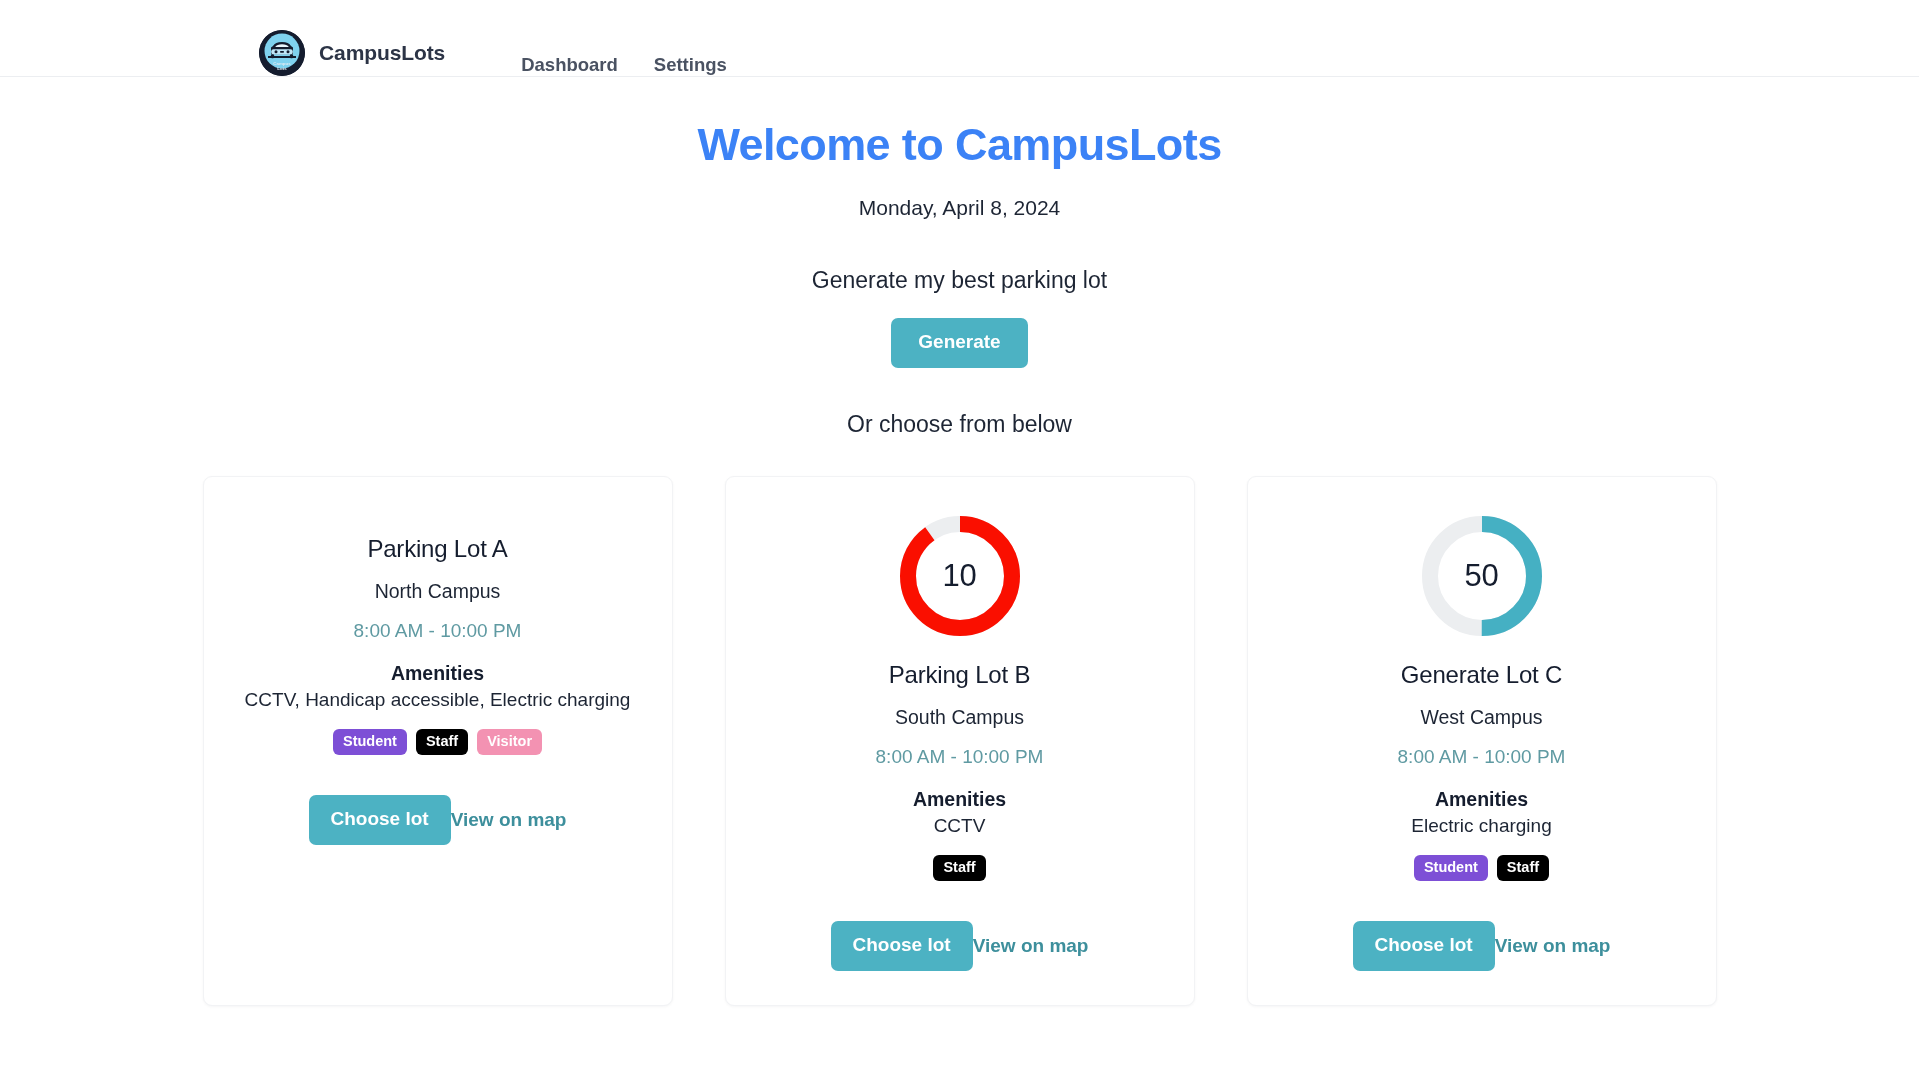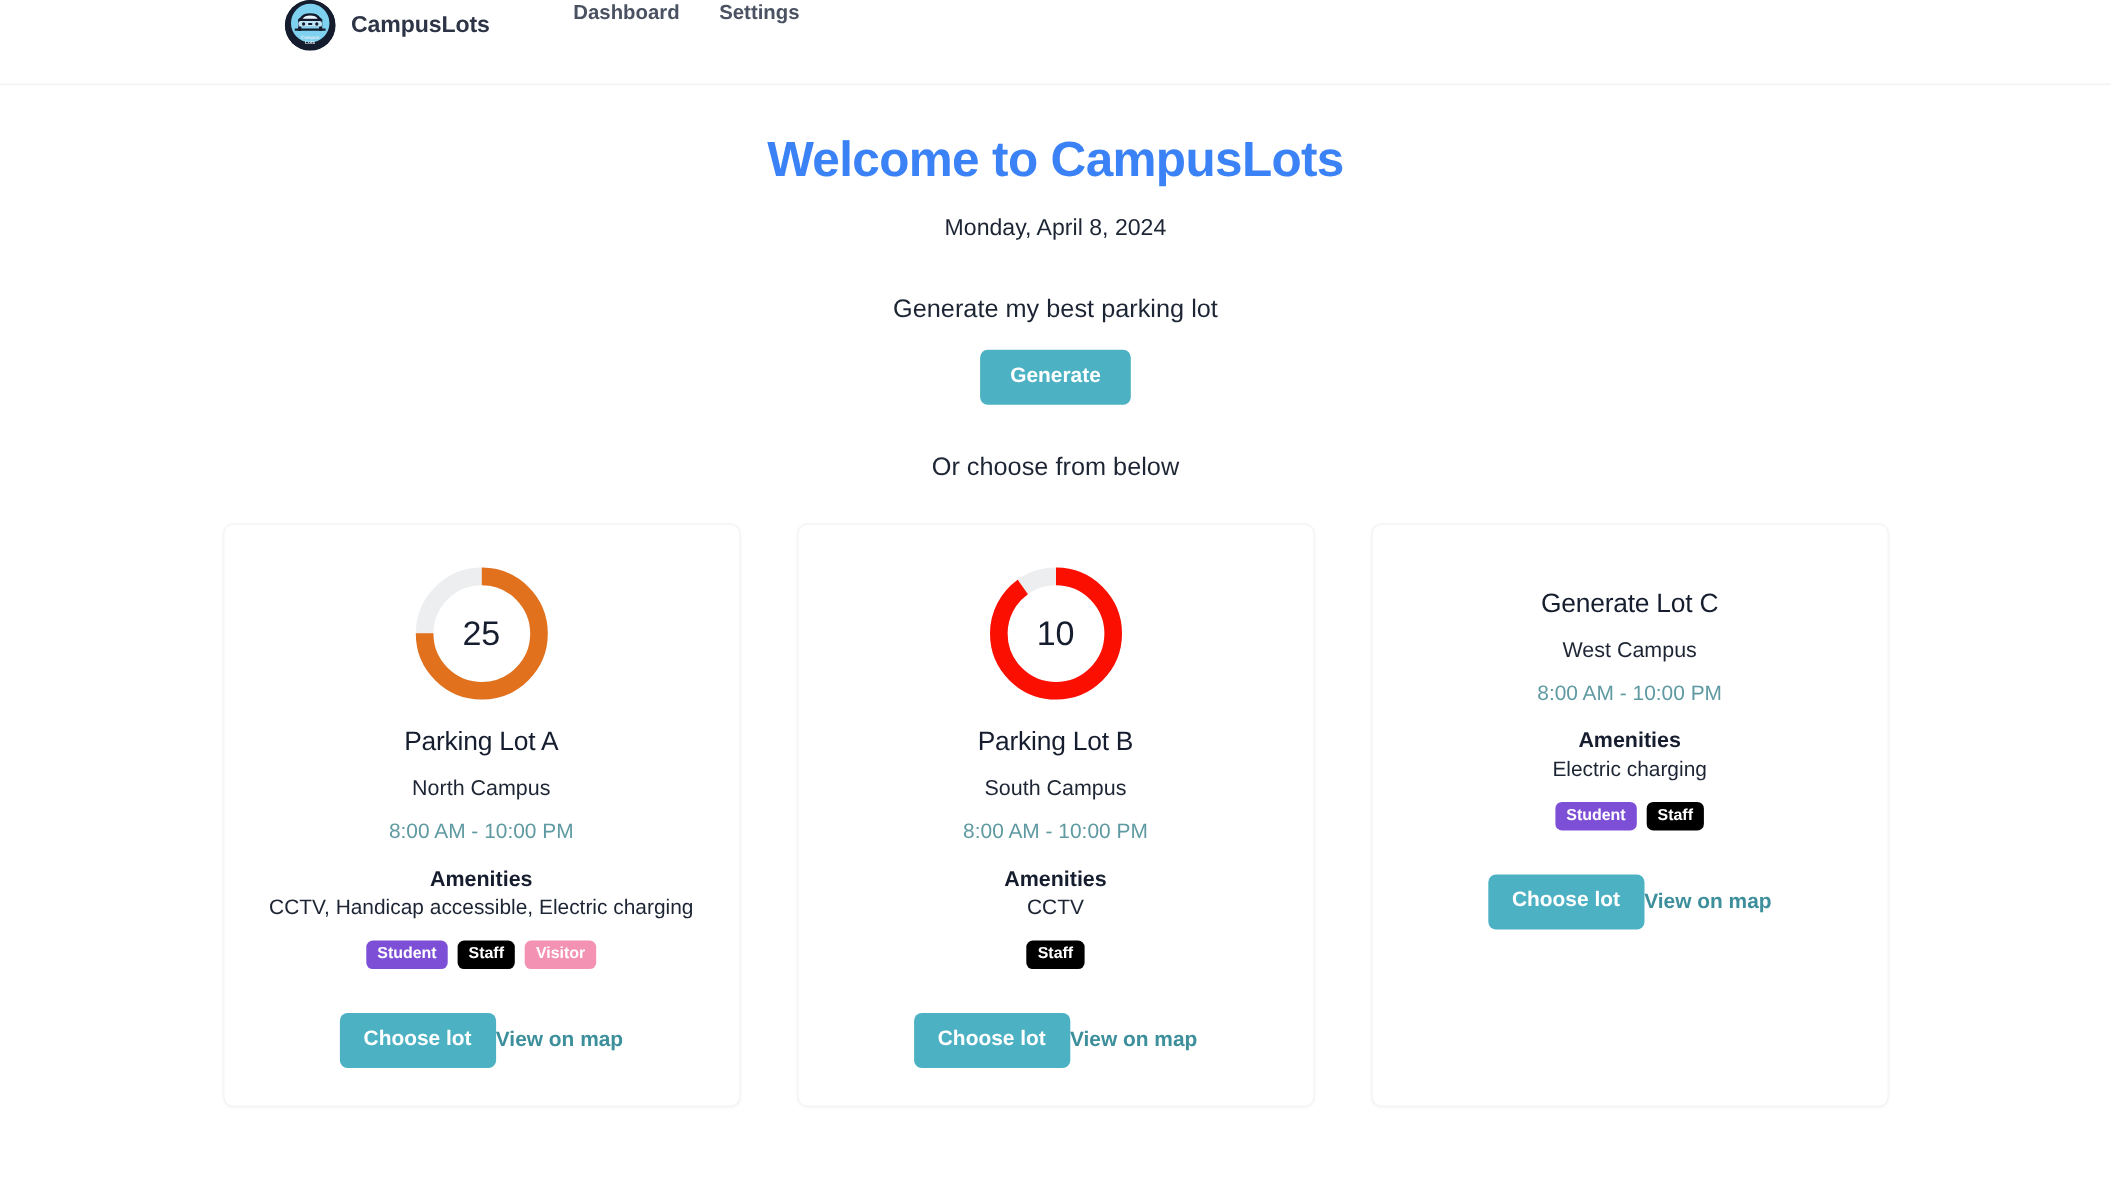--- a/index.html
+++ b/index.html
@@ -13,21 +13,21 @@
     -webkit-font-smoothing: antialiased;
   }
 
   
   .navbar {
     height: 77px;
     width: 100%;
     background: #ffffff;
     border-bottom: 1px solid #eceef1;
     display: flex;
-    align-items: flex-start;
+    align-items: flex-end;
     padding-left: 259px;
     position: relative;
   }
   .brand {
     display: flex;
     align-items: center;
     gap: 14px;
     text-decoration: none;
   }
   .logo-badge {
@@ -256,27 +256,20 @@
     <h1 class="page-title">Welcome to CampusLots</h1>
     <div class="page-date">Monday, April 8, 2024</div>
     <div class="generate-prompt">Generate my best parking lot</div>
     <button class="generate-btn">Generate</button>
     <div class="choose-prompt">Or choose from below</div>
   </div>
 
   <div class="cards">
 
     <div class="card">
-      <div class="gauge">
-        <svg width="126" height="126" viewBox="0 0 126 126">
-          <circle cx="63" cy="63" r="52" fill="none" stroke="#eceef0" stroke-width="16"></circle>
-          <circle class="gauge-arc" cx="63" cy="63" r="52" fill="none" stroke="#e2711d" stroke-width="16" stroke-dasharray="245.04422698000388 81.68140899333463"></circle>
-        </svg>
-        <span class="gauge-value">25</span>
-      </div>
       <div class="lot-name">Parking Lot A</div>
       <div class="lot-campus">North Campus</div>
       <div class="lot-hours">8:00 AM - 10:00 PM</div>
       <div class="amenities-title">Amenities</div>
       <div class="amenities-list">CCTV, Handicap accessible, Electric charging</div>
       <div class="badges">
         <span class="badge student">Student</span>
         <span class="badge staff">Staff</span>
         <span class="badge visitor">Visitor</span>
       </div>
@@ -302,20 +295,27 @@
       <div class="badges">
         <span class="badge staff">Staff</span>
       </div>
       <div class="card-actions">
         <button class="choose-btn">Choose lot</button>
         <a class="map-link" href="#">View on map</a>
       </div>
     </div>
 
     <div class="card">
+      <div class="gauge">
+        <svg width="126" height="126" viewBox="0 0 126 126">
+          <circle cx="63" cy="63" r="52" fill="none" stroke="#eceef0" stroke-width="16"></circle>
+          <circle class="gauge-arc" cx="63" cy="63" r="52" fill="none" stroke="#45b0c3" stroke-width="16" stroke-dasharray="163.36281798666926 163.36281798666926"></circle>
+        </svg>
+        <span class="gauge-value">50</span>
+      </div>
       <div class="lot-name">Generate Lot C</div>
       <div class="lot-campus">West Campus</div>
       <div class="lot-hours">8:00 AM - 10:00 PM</div>
       <div class="amenities-title">Amenities</div>
       <div class="amenities-list">Electric charging</div>
       <div class="badges">
         <span class="badge student">Student</span>
         <span class="badge staff">Staff</span>
       </div>
       <div class="card-actions">

